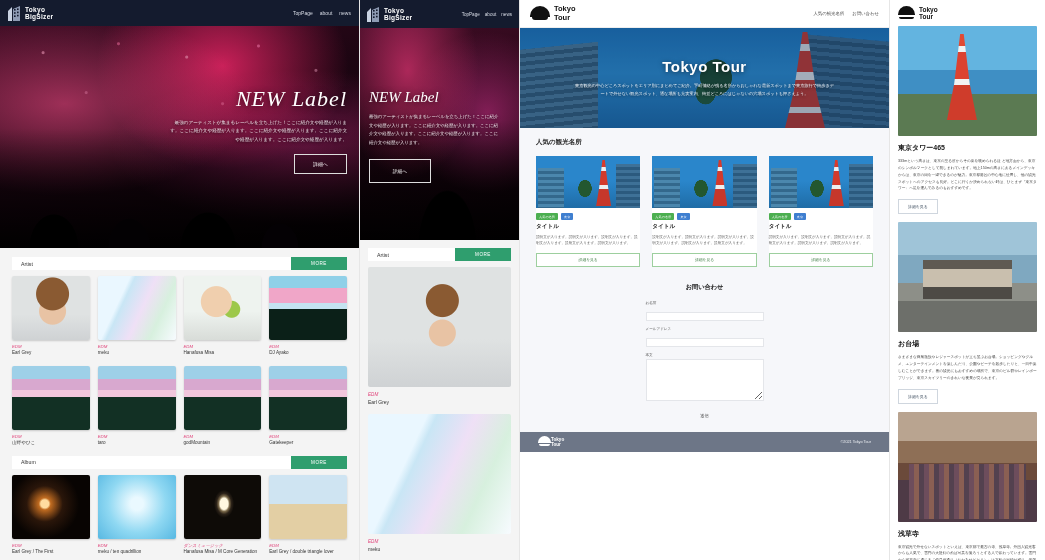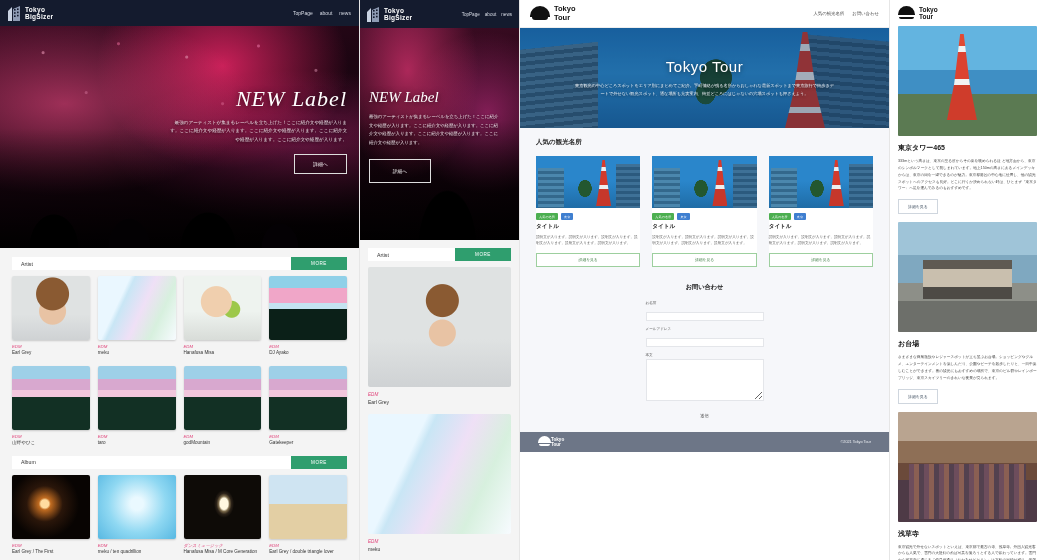--- a/index.html
+++ b/index.html
@@ -132,21 +132,21 @@
   .hero3 .tower{ position:absolute; right:64px; bottom:0; width:40px; height:96px;
       background: linear-gradient(to bottom, #d33a2c 0 12%, #e8e8e8 12% 20%, #d33a2c 20% 42%,
                  #ededed 42% 50%, #cf3a2c 50% 78%, #e4e4e4 78% 84%, #c6372b 84% 100%);
       clip-path: polygon(44% 0, 56% 0, 78% 62%, 100% 100%, 0 100%, 22% 62%);}
   .hero3 .tree{ position:absolute; left:46%; bottom:0; width:52px; height:72px;
       background: radial-gradient(ellipse 26px 30px at 50% 30%, #1e4d2b 60%, transparent 62%),
                   radial-gradient(ellipse 16px 18px at 30% 52%, #245c33 60%, transparent 62%); }
   .hero3-ov{ position:absolute; inset:0; background:rgba(10,40,80,.33); }
   .hero3-txt{ position:absolute; inset:0; display:flex; flex-direction:column; align-items:center;
       justify-content:center; z-index:4;}
-  .hero3-title{ color:#fff; font-size:15px; font-weight:normal; letter-spacing:.5px; text-shadow:0 1px 5px rgba(0,0,0,.55);}
+  .hero3-title{ color:#fff; font-size:15px; font-weight:bold; letter-spacing:.5px; text-shadow:0 1px 5px rgba(0,0,0,.55);}
   .hero3-desc{ color:#f2f6fb; font-size:4.2px; line-height:1.8; text-align:center; width:262px;
       margin-top:7px; text-shadow:0 1px 3px rgba(0,0,0,.7);}
   .sec3{ background:#f6f7fa; padding:10px 16px 12px; }
   .sec3-title{ font-size:6.5px; font-weight:bold; color:#1a1a1a; margin-bottom:9px;}
   .cards3{ display:grid; grid-template-columns:repeat(3,1fr); gap:12px;}
   .c3{ background:#fff; }
   .c3 .img{ width:100%; height:52px;
      background: linear-gradient(to bottom,#2a86cb 0 48%, #1f6ca6 100%); position:relative; overflow:hidden;}
   .c3 .img .tw{ position:absolute; right:28%; top:4px; width:15px; height:46px;
      background: linear-gradient(to bottom,#d83a2c 0 16%, #eee 16% 24%, #d33a2c 24% 55%, #eee 55% 62%, #c6372b 62% 100%);

